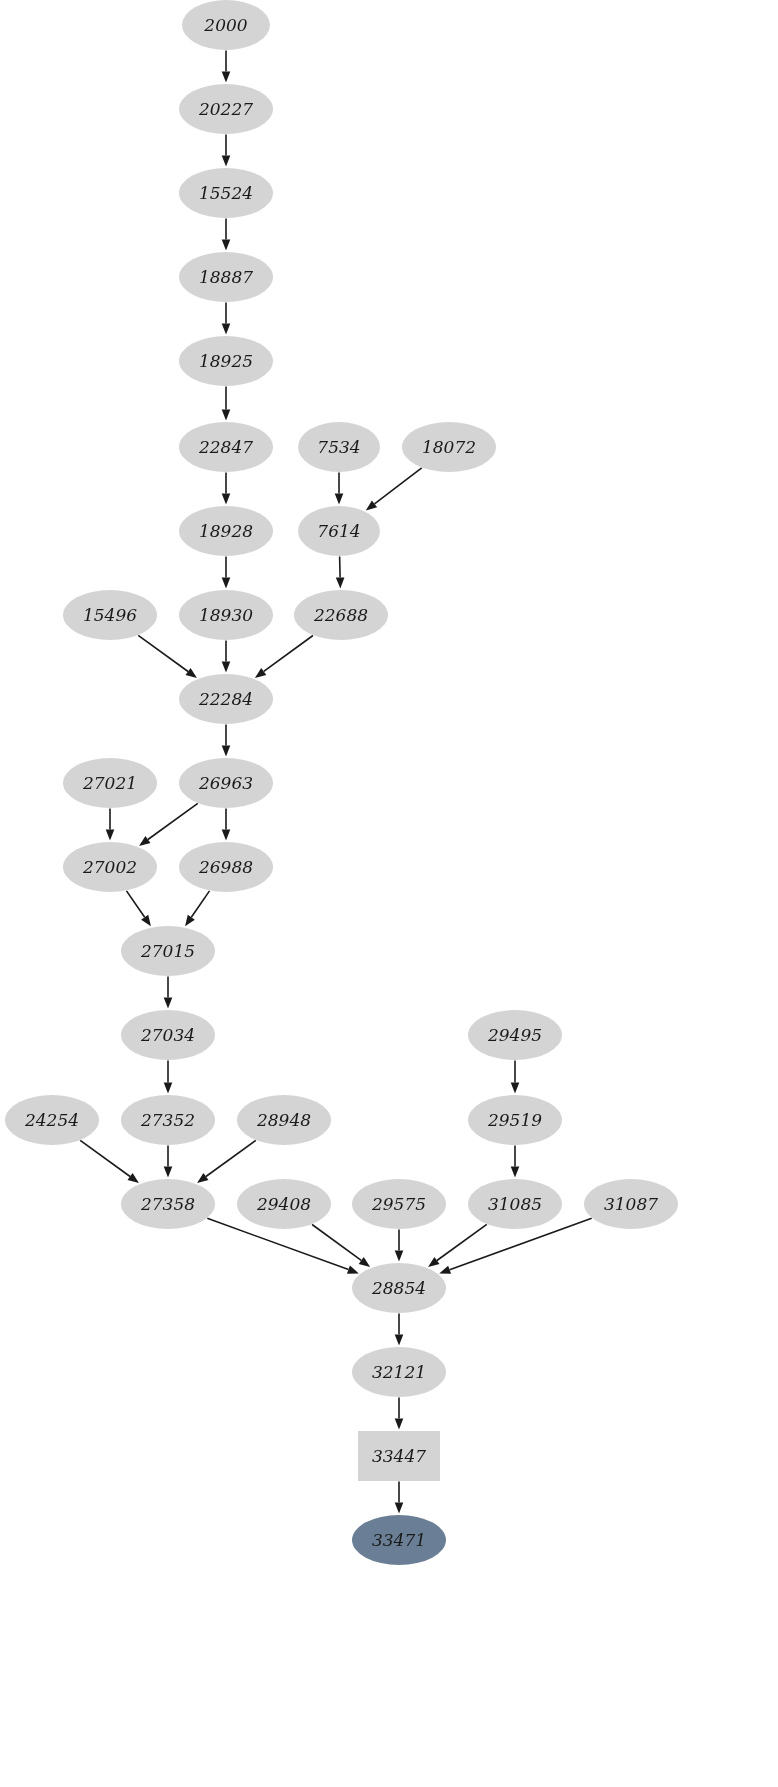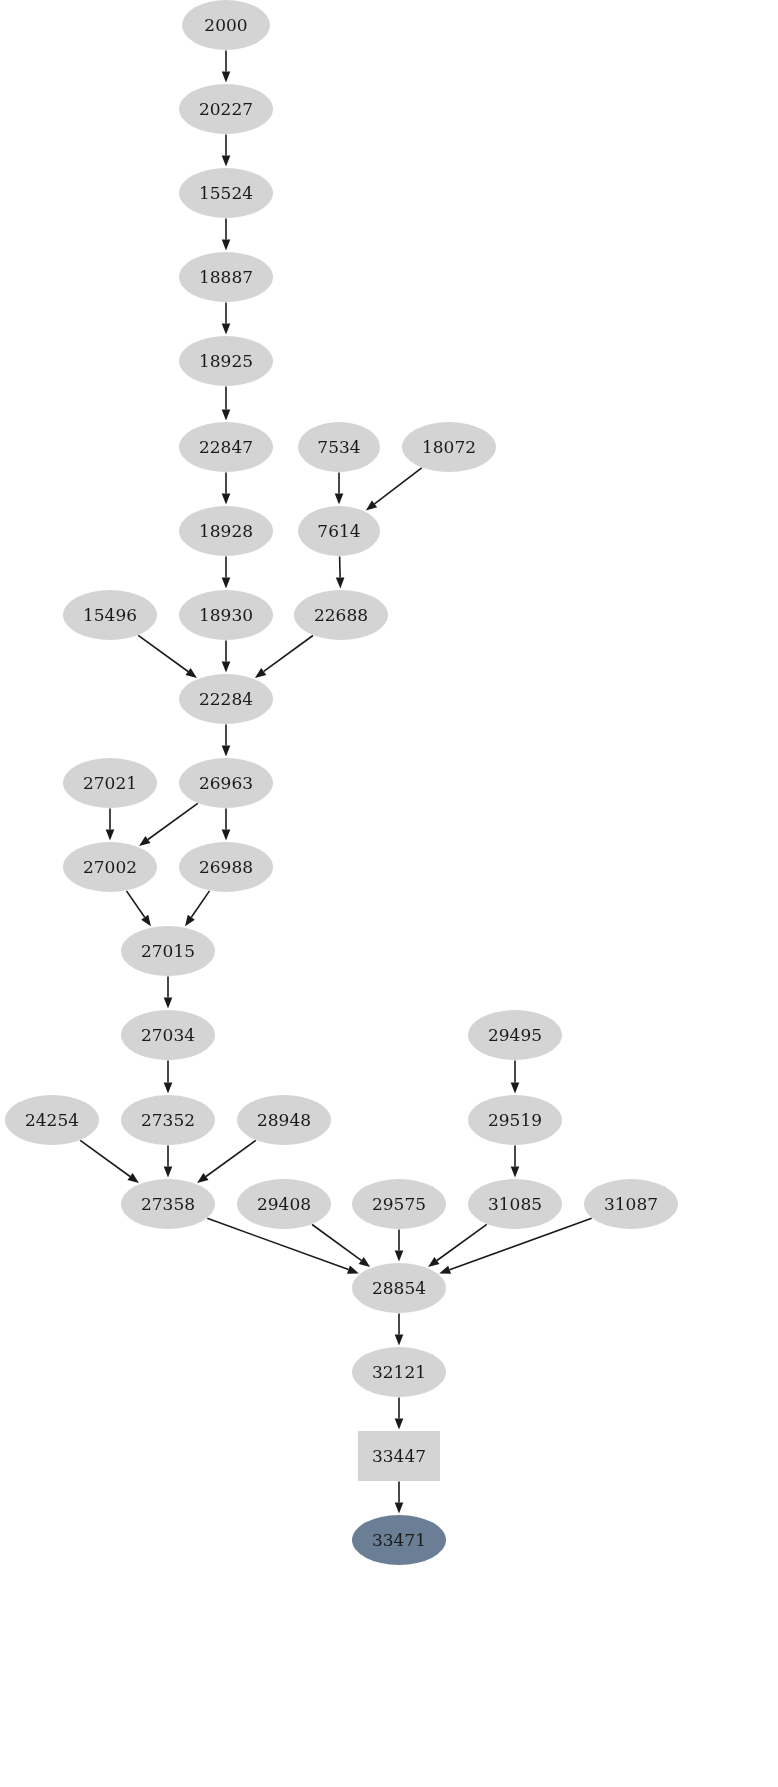--- a/index.html
+++ b/index.html
@@ -6,20 +6,21 @@
     margin: 0;
     padding: 0;
     background: #ffffff;
   }
   #graph-root {
     width: 778px;
     height: 1787px;
     position: relative;
     background: #ffffff;
     font-family: "DejaVu Serif", "Liberation Serif", serif;
+    font-style: italic;
   }
   svg.graph-canvas {
     display: block;
     width: 778px;
     height: 1787px;
   }
   .node-shape {
     stroke: none;
   }
   .node-label {

